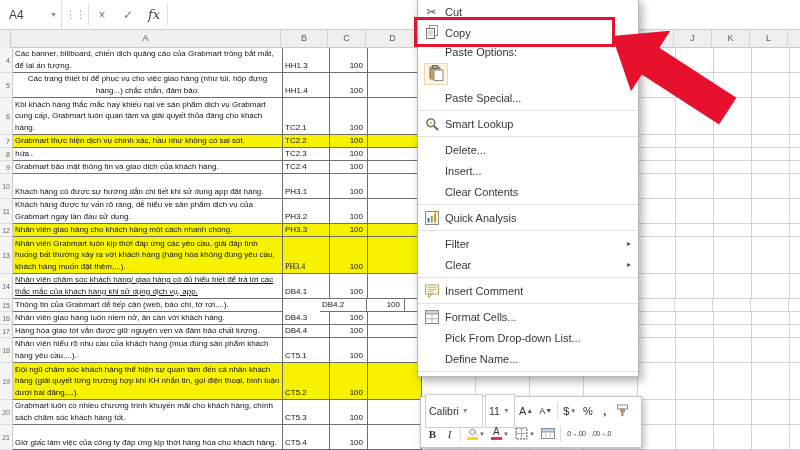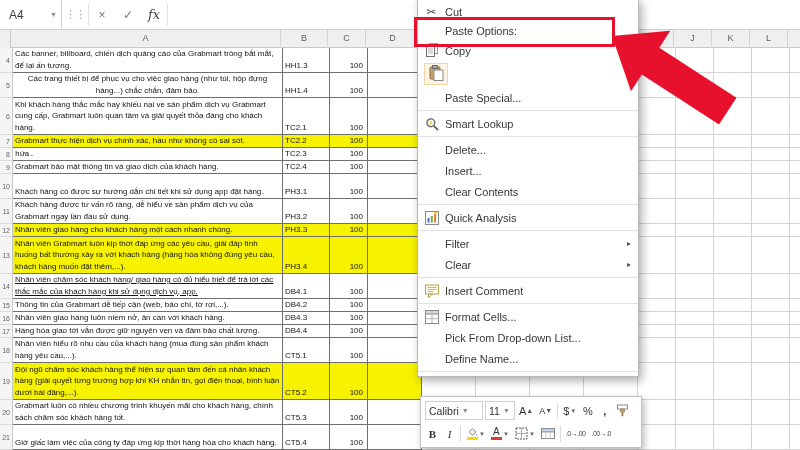--- a/index.html
+++ b/index.html
@@ -57,21 +57,21 @@
     justify-content:center;border:1px solid #f0d8a8;background:#fdf4e3}
   .subarrow{margin-left:auto;font-size:8px;color:#555}
   .sep{height:1px;background:#e2e2e2;margin:2px 0}
   .glyph-ico{font-size:12px;color:#4a4a4a;line-height:1}
 
   
   .mtb{position:absolute;left:420px;top:396px;width:222px;height:52px;background:#fff;
     border:1px solid #c3c3c3;box-shadow:2px 3px 7px rgba(0,0,0,.28);z-index:11;
     padding:3px 4px;display:flex;flex-direction:column;justify-content:space-between}
   .mrow{display:flex;align-items:center;height:21px;gap:2px}
-  .msel{border:1px solid #cfcfcf;height:19px;display:flex;align-items:center;font-size:10.5px;
+  .msel{border:1px solid #cfcfcf;height:34px;display:flex;align-items:center;font-size:10.5px;
     color:#333;padding:0 3px;background:#fff}
   .msel .name-caret{margin-left:3px}
   .mbtn{height:19px;min-width:15px;display:flex;align-items:center;justify-content:center;
     font-size:11px;color:#333;padding:0 2px}
   .mbtn small{font-size:7px;color:#555}
   .mbtn .caret{font-size:6px;color:#666;margin-left:1px}
   .mtbsep{width:1px;height:16px;background:#dcdcdc;margin:0 1px}
   .bold-b{font-weight:bold;font-family:"Liberation Serif",serif}
   .ital-i{font-style:italic;font-family:"Liberation Serif",serif}
   .colorbar-a{display:flex;flex-direction:column;align-items:center;line-height:9px}
@@ -281,21 +281,21 @@
         <div class="cell light" style="width: 38px; flex-basis: 38px;"></div>
         <div class="cell light" style="width: 38px; flex-basis: 38px;"></div>
         <div class="cell light" style="width: 38px; flex-basis: 38px;"></div>
         <div class="cell light" style="width: 14px; flex-basis: 14px;"></div>
       </div>
       <div class="srow" style="height: 37px;">
         <div class="gut">13</div>
         <div class="cell dark" style="width: 270px; flex-basis: 270px; background: rgb(246, 242, 0);">
           <span class="wrapTxt">Nhân viên Grabmart luôn kịp thời đáp ứng các yêu cầu, giải đáp tình huống bất thường xảy ra với khách hàng (hàng hóa không đúng yêu cầu, khách hàng muốn đặt thêm,...).</span>
         </div>
-        <div class="cell dark" style="width: 47px; flex-basis: 47px; background: rgb(246, 242, 0);">PH3.4</div>
+        <div class="cell dark" style="width: 47px; flex-basis: 47px; background: rgb(246, 242, 0); font-family: Liberation Serif, serif;">PH3.4</div>
         <div class="cell dark num" style="width: 38px; flex-basis: 38px; background: rgb(246, 242, 0);">100</div>
         <div class="cell dark" style="width: 54px; flex-basis: 54px; background: rgb(246, 242, 0);"></div>
         <div class="cell light" style="width: 54px; flex-basis: 54px;"></div>
         <div class="cell light" style="width: 54px; flex-basis: 54px;"></div>
         <div class="cell light" style="width: 54px; flex-basis: 54px;"></div>
         <div class="cell light" style="width: 54px; flex-basis: 54px;"></div>
         <div class="cell light" style="width: 38px; flex-basis: 38px;"></div>
         <div class="cell light" style="width: 38px; flex-basis: 38px;"></div>
         <div class="cell light" style="width: 38px; flex-basis: 38px;"></div>
         <div class="cell light" style="width: 38px; flex-basis: 38px;"></div>
@@ -317,21 +317,21 @@
         <div class="cell light" style="width: 38px; flex-basis: 38px;"></div>
         <div class="cell light" style="width: 38px; flex-basis: 38px;"></div>
         <div class="cell light" style="width: 38px; flex-basis: 38px;"></div>
         <div class="cell light" style="width: 14px; flex-basis: 14px;"></div>
       </div>
       <div class="srow" style="height: 13px;">
         <div class="gut">15</div>
         <div class="cell dark" style="width: 270px; flex-basis: 270px;">
           <span class="wrapTxt">Thông tin của Grabmart dễ tiếp cận (web, báo chí, tờ rơi,...).</span>
         </div>
-        <div class="cell dark" style="width: 47px; flex-basis: 47px;">DB4.2</div>
+        <div class="cell dark" style="width: 47px; flex-basis: 47px; margin-left: 37px;">DB4.2</div>
         <div class="cell dark num" style="width: 38px; flex-basis: 38px;">100</div>
         <div class="cell dark" style="width: 54px; flex-basis: 54px;"></div>
         <div class="cell light" style="width: 54px; flex-basis: 54px;"></div>
         <div class="cell light" style="width: 54px; flex-basis: 54px;"></div>
         <div class="cell light" style="width: 54px; flex-basis: 54px;"></div>
         <div class="cell light" style="width: 54px; flex-basis: 54px;"></div>
         <div class="cell light" style="width: 38px; flex-basis: 38px;"></div>
         <div class="cell light" style="width: 38px; flex-basis: 38px;"></div>
         <div class="cell light" style="width: 38px; flex-basis: 38px;"></div>
         <div class="cell light" style="width: 38px; flex-basis: 38px;"></div>
@@ -446,36 +446,36 @@
         <div class="cell light" style="width: 14px; flex-basis: 14px;"></div>
       </div>
     </div>
 
   <div class="cmenu">
       <div class="mi">
         <span class="ico">
           <span class="glyph-ico">✂</span>
         </span>
         <span class="mlab">Cut</span>
-      </div>
-      <div class="mi mlabel">
-        <span class="ico"></span>
-        <span class="mlab">Paste Options:</span>
       </div>
       <div class="mi">
         <span class="ico">
           <svg width="14" height="15" viewBox="0 0 14 15">
             <rect x="4.5" y="0.5" width="8" height="10" fill="#fff" stroke="#9a9a9a"></rect>
             <rect x="1.5" y="3.5" width="8" height="10" fill="#fff" stroke="#6f6f6f"></rect>
             <line x1="3" y1="6" x2="8" y2="6" stroke="#b5b5b5"></line>
             <line x1="3" y1="8" x2="8" y2="8" stroke="#b5b5b5"></line>
             <line x1="3" y1="10" x2="8" y2="10" stroke="#b5b5b5"></line>
           </svg>
         </span>
         <span class="mlab">Copy</span>
+      </div>
+      <div class="mi mlabel">
+        <span class="ico"></span>
+        <span class="mlab">Paste Options:</span>
       </div>
       <div class="mi picons">
         <span class="pastebtn">
           <span><svg width="15" height="16" viewBox="0 0 15 16">
               <rect x="1" y="2" width="10" height="12" rx="1" fill="#c8a26a" stroke="#8a6d3b"></rect>
               <rect x="3.5" y="0.5" width="5" height="3" fill="#a6a6a6" stroke="#6e6e6e"></rect>
               <rect x="5" y="5" width="9" height="10.5" fill="#fff" stroke="#8a8a8a"></rect>
             </svg></span>
         </span>
       </div>

